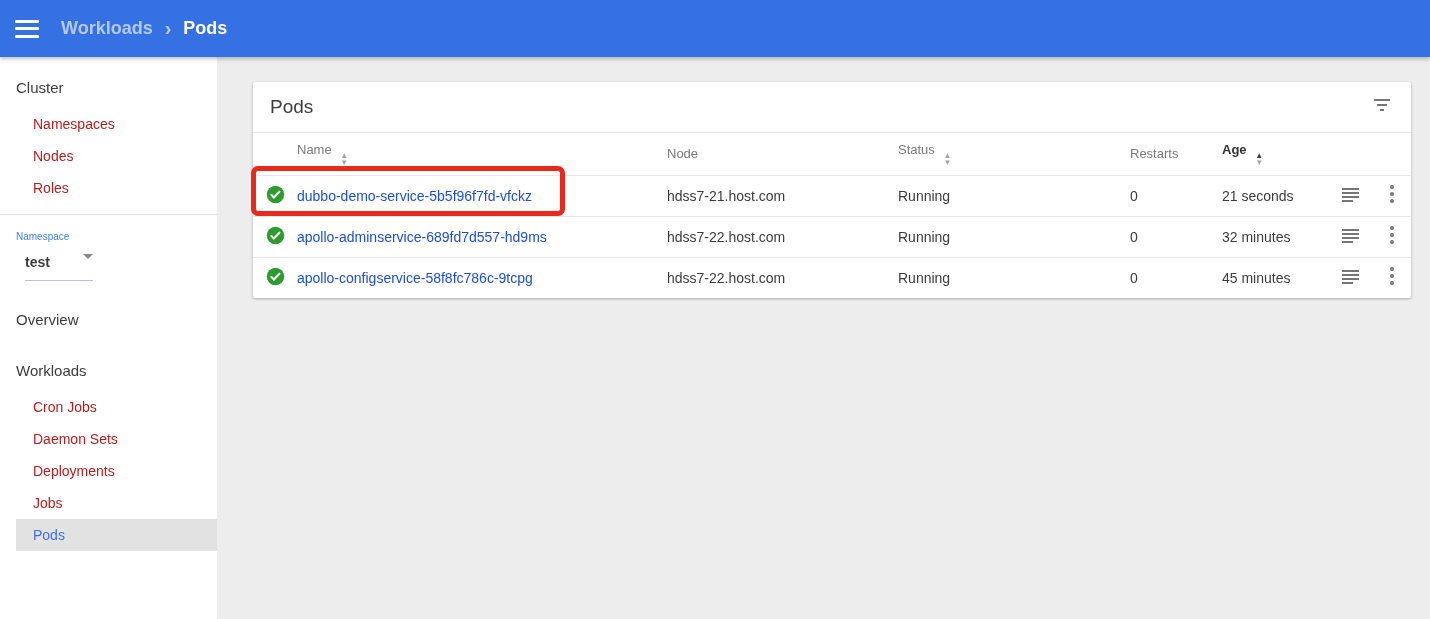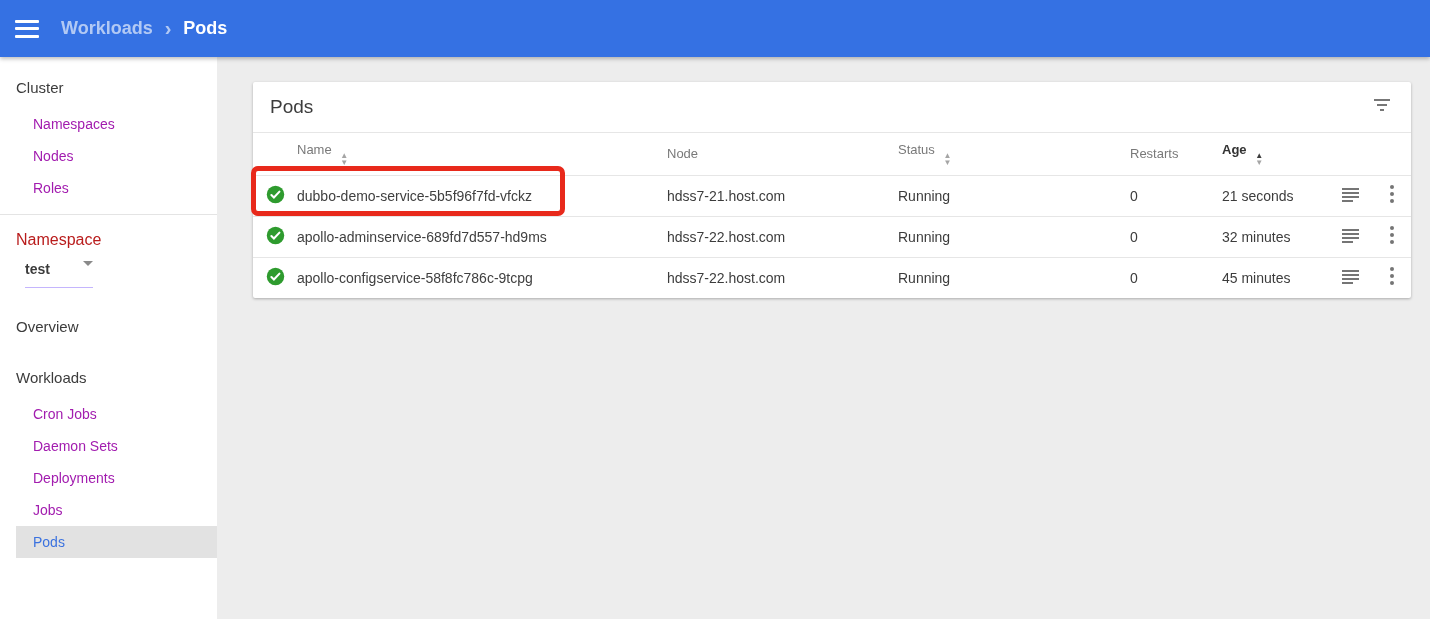--- a/index.html
+++ b/index.html
@@ -18,24 +18,24 @@
   .crumb-current { color:#fff; font-weight:bold; }
 
   
   .layout { display:flex; height:580px; }
   .sidebar { width:217px; background:#fff; flex:none; box-shadow:1px 0 2px rgba(0,0,0,.08); }
   .main { flex:1; position:relative; background:#ededed; }
 
   
   .nav-header { padding:22px 16px 12px 16px; font-size:15px; color:#3c3c3c; cursor:pointer; }
   .nav-item { height:32px; line-height:32px; padding-left:33px; font-size:14px;
-    color:#a21caf; cursor:pointer; white-space:nowrap; }
+    color:#b91c1c; cursor:pointer; white-space:nowrap; }
   .nav-item.selected { background:#e2e2e2; margin-left:16px; padding-left:17px; color:#3b72df; }
   .side-divider { border:none; border-top:1px solid #e4e4e4; margin-top:10px; }
-  .ns-label { margin:16px 16px 0 16px; font-size:16px; color:#b91c1c; }
+  .ns-label { margin:16px 16px 0 16px; font-size:10px; color:#3b82f6; }
   .ns-select { display:inline-flex; align-items:flex-start; justify-content:space-between;
     margin:12px 0 0 25px; width:68px; padding-bottom:10px;
     border-bottom:1px solid #c4b5fd; cursor:pointer; }
   .ns-value { font-size:14px; font-weight:bold; color:#3c3c3c; }
   .caret { width:0; height:0; border-left:5px solid transparent;
     border-right:5px solid transparent; border-top:5px solid #8a8a8a; }
   .gap { margin-top:8px; }
 
   
   .card { position:absolute; left:36px; top:25px; width:1158px; background:#fff;
@@ -47,21 +47,21 @@
 
   
   table { width:100%; border-collapse:collapse; table-layout:fixed; }
   thead th { height:42px; text-align:left; font-size:13px; font-weight:400;
     color:#797979; border-bottom:1px solid #e6e6e6; cursor:pointer; }
   thead th.sorted { color:#333; font-weight:bold; }
   tbody td { height:41px; border-bottom:1px solid #e6e6e6; font-size:14px;
     color:#3c3c3c; vertical-align:middle; }
   tbody tr:last-child td { border-bottom:none; }
   td.icon-cell { text-align:center; }
-  a.pod-link { color:#404040; text-decoration:none; cursor:pointer; }
+  a.pod-link { color:#1d4ed8; text-decoration:none; cursor:pointer; }
   .sort { display:inline-flex; flex-direction:column; margin-left:5px; vertical-align:-4px; }
   .sort span { font-size:8px; line-height:7px; color:#a5a5a5; }
   th.sorted .sort .up { color:#3c3c3c; }
   .row-action { cursor:pointer; display:inline-block; }
 
   
   .redbox { position:absolute; left:-2px; top:84px; width:314px; height:50px;
     border:5px solid #e8291b; border-radius:7px; pointer-events:none; }
 </style>
 </head>

